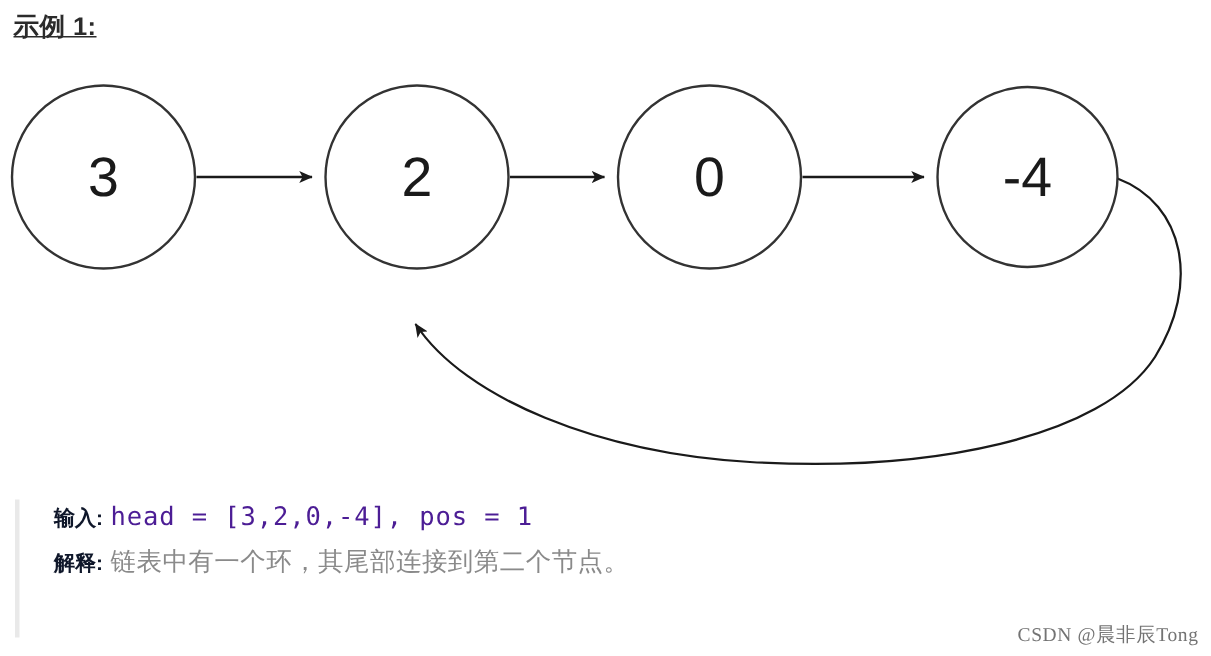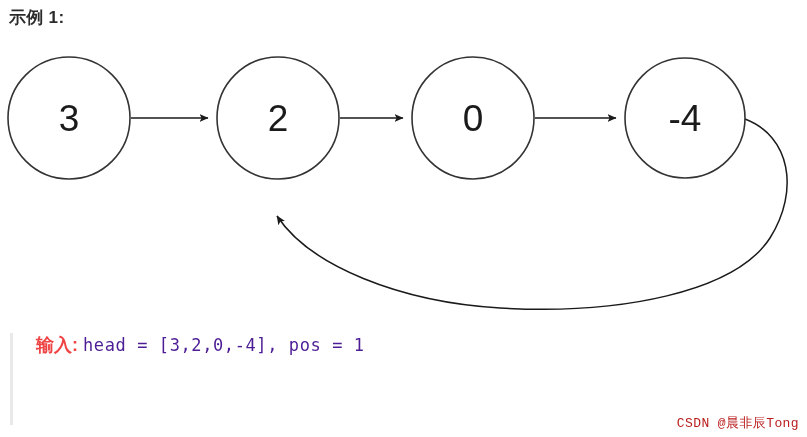--- a/index.html
+++ b/index.html
@@ -26,20 +26,21 @@
   .example-title {
     position: absolute;
     left: 9px;
     top: 6px;
     font-size: 17px;
     font-weight: bold;
     color: #2b2b2b;
     letter-spacing: 0.3px;
     line-height: 24px;
     white-space: nowrap;
+    text-decoration: underline;
   }
 
   
   .diagram {
     position: absolute;
     left: 0;
     top: 40px;
     width: 807px;
     height: 285px;
   }
@@ -75,23 +76,23 @@
     right: 0;
   }
   .explain-row {
     display: block;
     white-space: nowrap;
     line-height: 29px;
     height: 29px;
   }
   .row-key {
     font-family: "Liberation Sans", "DejaVu Sans", sans-serif;
-    font-size: 18px;
+    font-size: 14px;
     font-weight: bold;
-    color: #ef4444;
+    color: #0f172a;
   }
   .row-val-mono {
     font-family: "DejaVu Sans Mono", "Liberation Mono", monospace;
     font-size: 17px;
     color: #4c1d95;
     letter-spacing: 0.6px;
     margin-left: 5px;
   }
   .row-val-text {
     font-family: "Liberation Sans", "DejaVu Sans", sans-serif;
@@ -99,23 +100,23 @@
     color: #8a8a8a;
     letter-spacing: 0.3px;
     margin-left: 5px;
   }
 
   
   .watermark {
     position: absolute;
     right: 8px;
     bottom: 5px;
-    font-family: Liberation Mono, monospace;
+    font-family: Liberation Serif, serif;
     font-size: 13px;
-    color: #b91c1c;
+    color: #737373;
     white-space: nowrap;
     letter-spacing: 0.4px;
   }
 </style>
 </head>
 <body>
 
 <div id="page-root">
 
   <div class="example-title">示例 1:</div>
@@ -153,19 +154,22 @@
 
   <div class="explain-block">
     <div class="explain-rule"></div>
     <div class="explain-lines">
 
       <div class="explain-row">
         <span class="row-key">输入:</span><span class="row-val-mono">head = [3,2,0,-4], pos = 1</span>
       </div>
 
 
+      <div class="explain-row">
+        <span class="row-key">解释:</span><span class="row-val-text">链表中有一个环，其尾部连接到第二个节点。</span>
+      </div>
 
     </div>
   </div>
 
   <div class="watermark">CSDN @晨非辰Tong</div>
 
 </div>
 
 </body></html>

